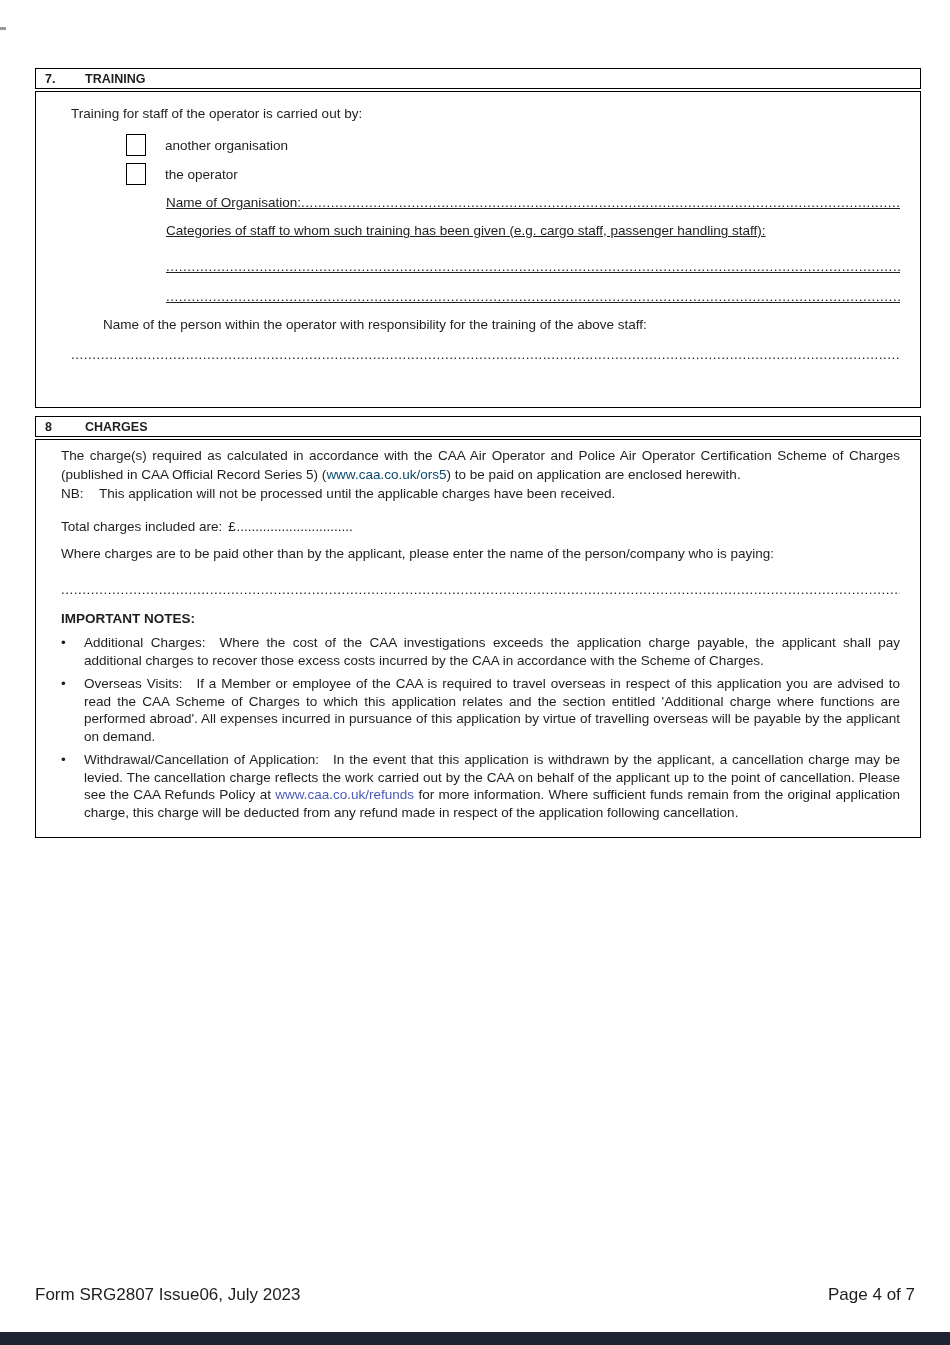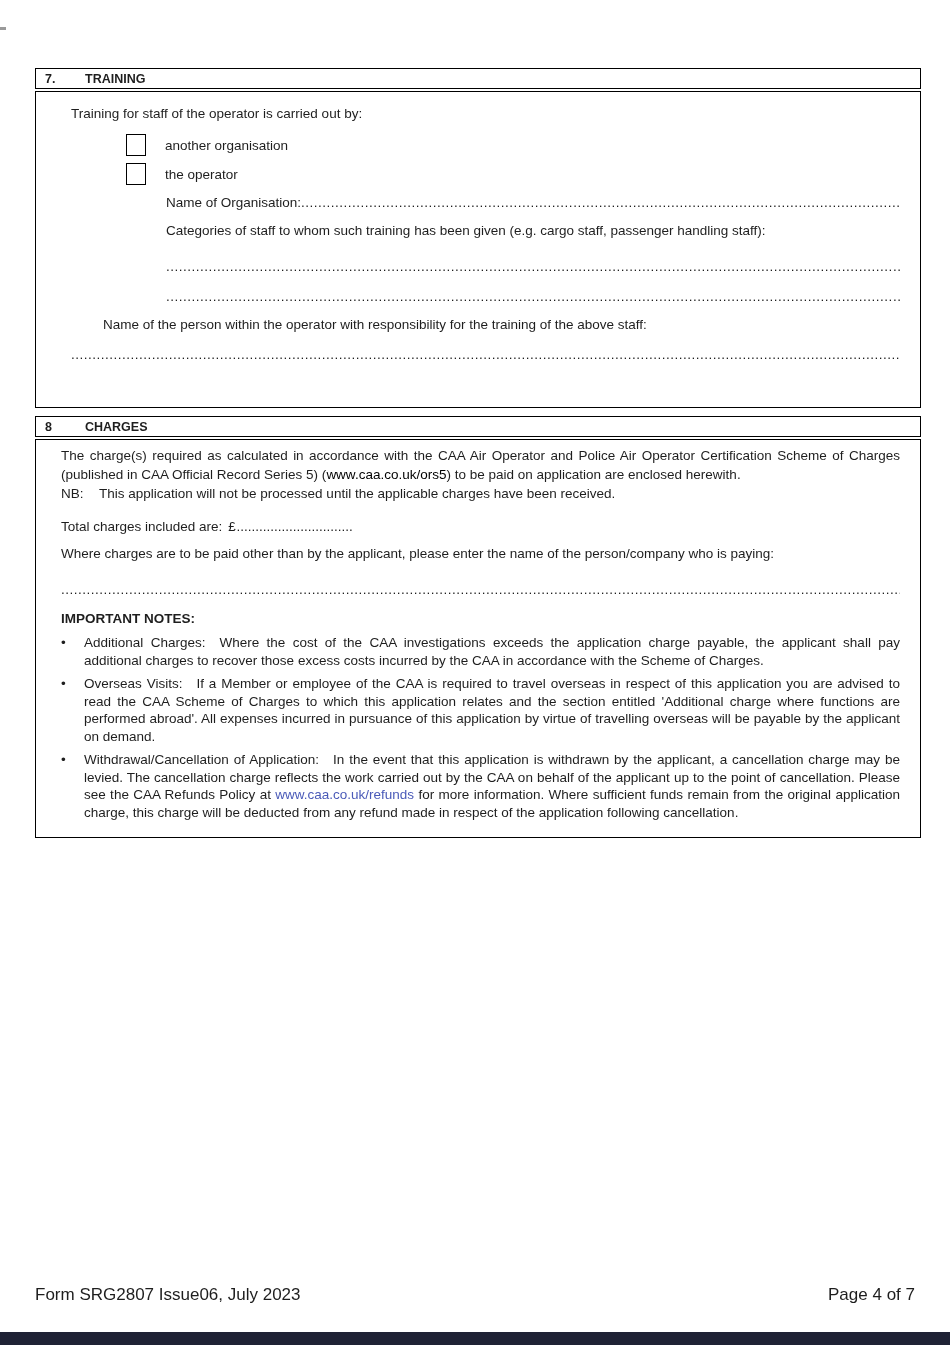--- a/index.html
+++ b/index.html
@@ -39,21 +39,21 @@
 
   
   .t-body { padding:12px 20px 43px 35px; }
   .t-intro { margin-top:2px; margin-bottom:13px; }
   .opt-row { margin-left:55px; margin-bottom:7px; display:flex; align-items:center; height:22px; }
   .checkbox {
     width:20px; height:22px; border:1px solid #000; display:inline-block;
     background:#fff; flex:none;
   }
   .opt-label { margin-left:19px; }
-  .indent { margin-left:95px; }
+  .indent { margin-left:95px;text-decoration:underline; }
   .org-line { display:flex; margin-top:10px; align-items:baseline; }
   .org-line .lbl { white-space:nowrap; }
   .dots-fill {
     flex:1 1 auto; overflow:hidden; white-space:nowrap;
     letter-spacing:0.5px; color:#1e1e1e;
   }
   .t-categories { margin-top:13px; }
   .dotline {
     margin-top:13px; overflow:hidden; white-space:nowrap; letter-spacing:0.5px;
     height:17px;
@@ -136,21 +136,21 @@
       </div>
     </section>
 
     <section class="sec-charges">
       <div class="sec-header">
         <span class="sec-num">8</span>
         <span class="sec-title">CHARGES</span>
       </div>
       <div class="sec-body c-body">
 
-        <p class="c-para"><span>The charge(s) required as calculated in accordance with the CAA Air Operator and Police Air Operator Certification Scheme of Charges (published in CAA Official Record Series 5) (</span><span class="link" style="color: #000000;">www.caa.co.uk/ors5</span><span>) to be paid on application are enclosed herewith.</span></p>
+        <p class="c-para"><span>The charge(s) required as calculated in accordance with the CAA Air Operator and Police Air Operator Certification Scheme of Charges (published in CAA Official Record Series 5) (</span><span class="link" style="color: #0c4a6e;">www.caa.co.uk/ors5</span><span>) to be paid on application are enclosed herewith.</span></p>
 
         <p class="nb-row"><span class="nb-label">NB:</span><span>This application will not be processed until the applicable charges have been received.</span></p>
 
         <div class="total-row">
           <span>Total charges included are:</span>
           <span class="amount-dots">£</span>
           <span>...............................</span>
         </div>
 
         <p class="paying">Where charges are to be paid other than by the applicant, please enter the name of the person/company who is paying:</p>

